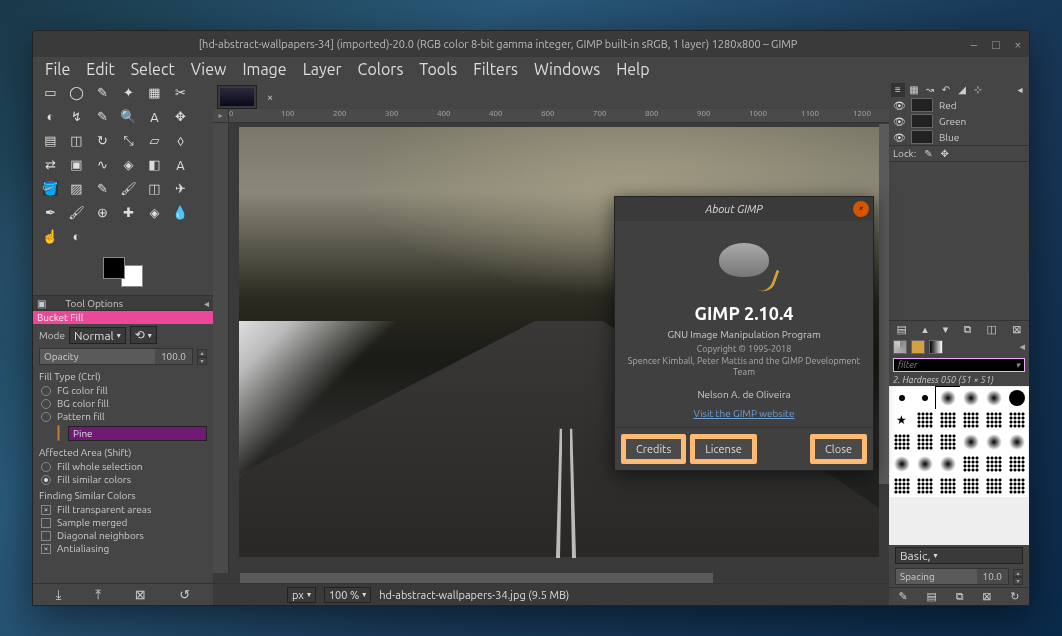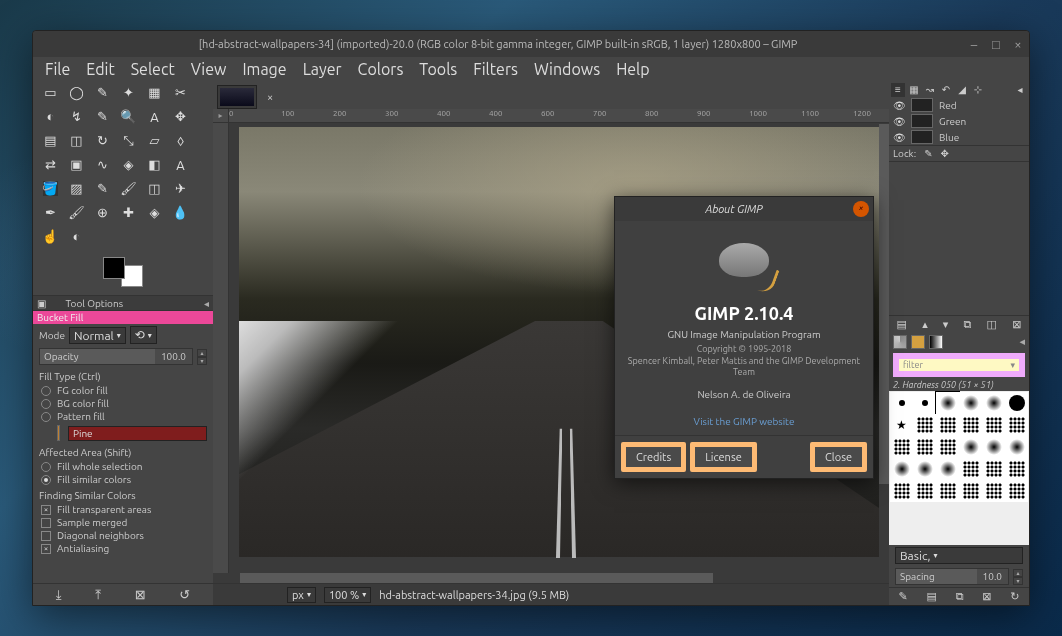--- a/index.html
+++ b/index.html
@@ -32,21 +32,21 @@
 .slider-row { display:flex; align-items:center; background:#4a4a4a; border:1px solid #333;}
 .slider-row .lab{flex:1; padding:2px 4px; background:#5a5a5a;}
 .slider-row .val{padding:2px 6px;}
 .stepper{width:10px;display:flex;flex-direction:column;font-size:6px;color:#aaa;}
 .stepper span{cursor:pointer;line-height:6px;text-align:center;border:1px solid #333;background:#444;}
 .radio-row{display:flex;align-items:center;gap:6px;padding:1px 8px;font-size:10px;}
 .radio{width:10px;height:10px;border-radius:50%;border:1px solid #888;display:inline-block;}
 .radio.on::after{content:"";display:block;width:4px;height:4px;background:#ddd;border-radius:50%;margin:2px;}
 .chk{width:10px;height:10px;border:1px solid #888;display:inline-block;font-size:8px;line-height:8px;text-align:center;color:#ddd;}
 .pattern-sw{width:22px;height:16px;background:repeating-linear-gradient(90deg,#c08030 0 3px,#a06020 3px 6px);border:1px solid #666;margin-right:4px;}
-.pattern-inp{flex:1;background:#7f1d1d;border:1px solid #222;padding:1px 4px;color:#ddd;font-size:10px;}
+.pattern-inp{flex:1;background:#701a75;border:1px solid #222;padding:1px 4px;color:#ddd;font-size:10px;}
 .bottom-icons{height:22px;display:flex;align-items:center;justify-content:space-around;border-top:1px solid #333;padding:0 6px;}
 .bottom-icons span{color:#ccc;cursor:pointer;font-size:13px;}
 .tab-strip{height:28px;background:#454545;display:flex;align-items:end;padding-left:4px;gap:3px;}
 .tab{width:40px;height:24px;background:#3a3a3a;border:1px solid #222;display:flex;align-items:center;justify-content:center;cursor:pointer;overflow:hidden;}
 .tab .thumb{width:34px;height:18px;background:linear-gradient(#2a2a3a 0%,#1a1a2a 50%,#0a0a1a 100%);}
 .tab.close{width:20px;background:transparent;border:none;color:#ccc;}
 .ruler-h{height:14px;background:#4a4a4a;border-bottom:1px solid #333;display:flex;position:relative;overflow:hidden;}
 .ruler-h .origin{width:16px;border-right:1px solid #333;display:flex;align-items:center;justify-content:center;font-size:8px;color:#999;}
 .ruler-ticks{flex:1;position:relative;font-size:8px;color:#aaa;}
 .ruler-ticks span{position:absolute;top:0;}
@@ -87,25 +87,25 @@
 .dialog .dtitle{height:24px;display:flex;align-items:center;background:#3a3a3a;font-style:italic;}
 .dialog .dtitle .t{flex:1;text-align:center;font-size:11px;color:#ddd;}
 .dialog .dtitle .x{width:16px;height:16px;border-radius:50%;background:#d45500;color:#300;text-align:center;line-height:15px;font-size:9px;margin-right:4px;cursor:pointer;}
 .dialog .dbody{padding:10px 12px 8px;text-align:center;}
 .dialog .logo{width:70px;height:56px;margin:6px auto 10px;position:relative;}
 .dialog .logo::before{content:"";position:absolute;left:10px;top:6px;width:50px;height:34px;background:linear-gradient(#aaa,#777);border-radius:50% 50% 45% 45%;}
 .dialog .logo::after{content:"";position:absolute;left:38px;top:28px;width:26px;height:26px;border-right:3px solid #d4a040;border-radius:0 0 50% 0;transform:rotate(20deg);}
 .dialog h2{color:#fff;font-size:18px;font-weight:600;margin-bottom:6px;}
 .dialog .sub{font-size:10px;margin-bottom:4px;}
 .dialog .tiny{font-size:9px;color:#aaa;line-height:1.3;}
-.dialog .link{color:#6a9fd4;font-size:10px;cursor:pointer;display:inline-block;margin-top:12px;}
+.dialog .link{color:#6a9fd4;text-decoration:underline;font-size:10px;cursor:pointer;display:inline-block;margin-top:4px;}
 .dialog .btnrow{display:flex;gap:4px;padding:6px;border-top:1px solid #333;}
 .dialog .btn{background:#4a4a4a;border:5px solid #fdba74;padding:4px 10px;color:#ddd;cursor:pointer;font-size:11px;border-radius:2px;}
 .dialog .btnrow .sp{flex:1;}
-.filter-sel{margin:2px 4px;background:#fef9c3;border:6px solid #f0abfc;padding:1px 4px;font-size:9px;color:#888;display:flex;}
+.filter-sel{margin:2px 4px;background:#000000;border:1px solid #f0abfc;padding:1px 4px;font-size:9px;font-style:italic;color:#888;display:flex;}
 .filter-sel .sp{flex:1;}
 .brushname{font-size:9px;font-style:italic;padding:1px 4px;color:#ccc;}
 </style>
 </head>
 <body>
 
 <div class="window">
  <div class="titlebar">
    <div class="title">[hd-abstract-wallpapers-34] (imported)-20.0 (RGB color 8-bit gamma integer, GIMP built-in sRGB, 1 layer) 1280x800 – GIMP</div>
    <div class="winbtn">–</div>

